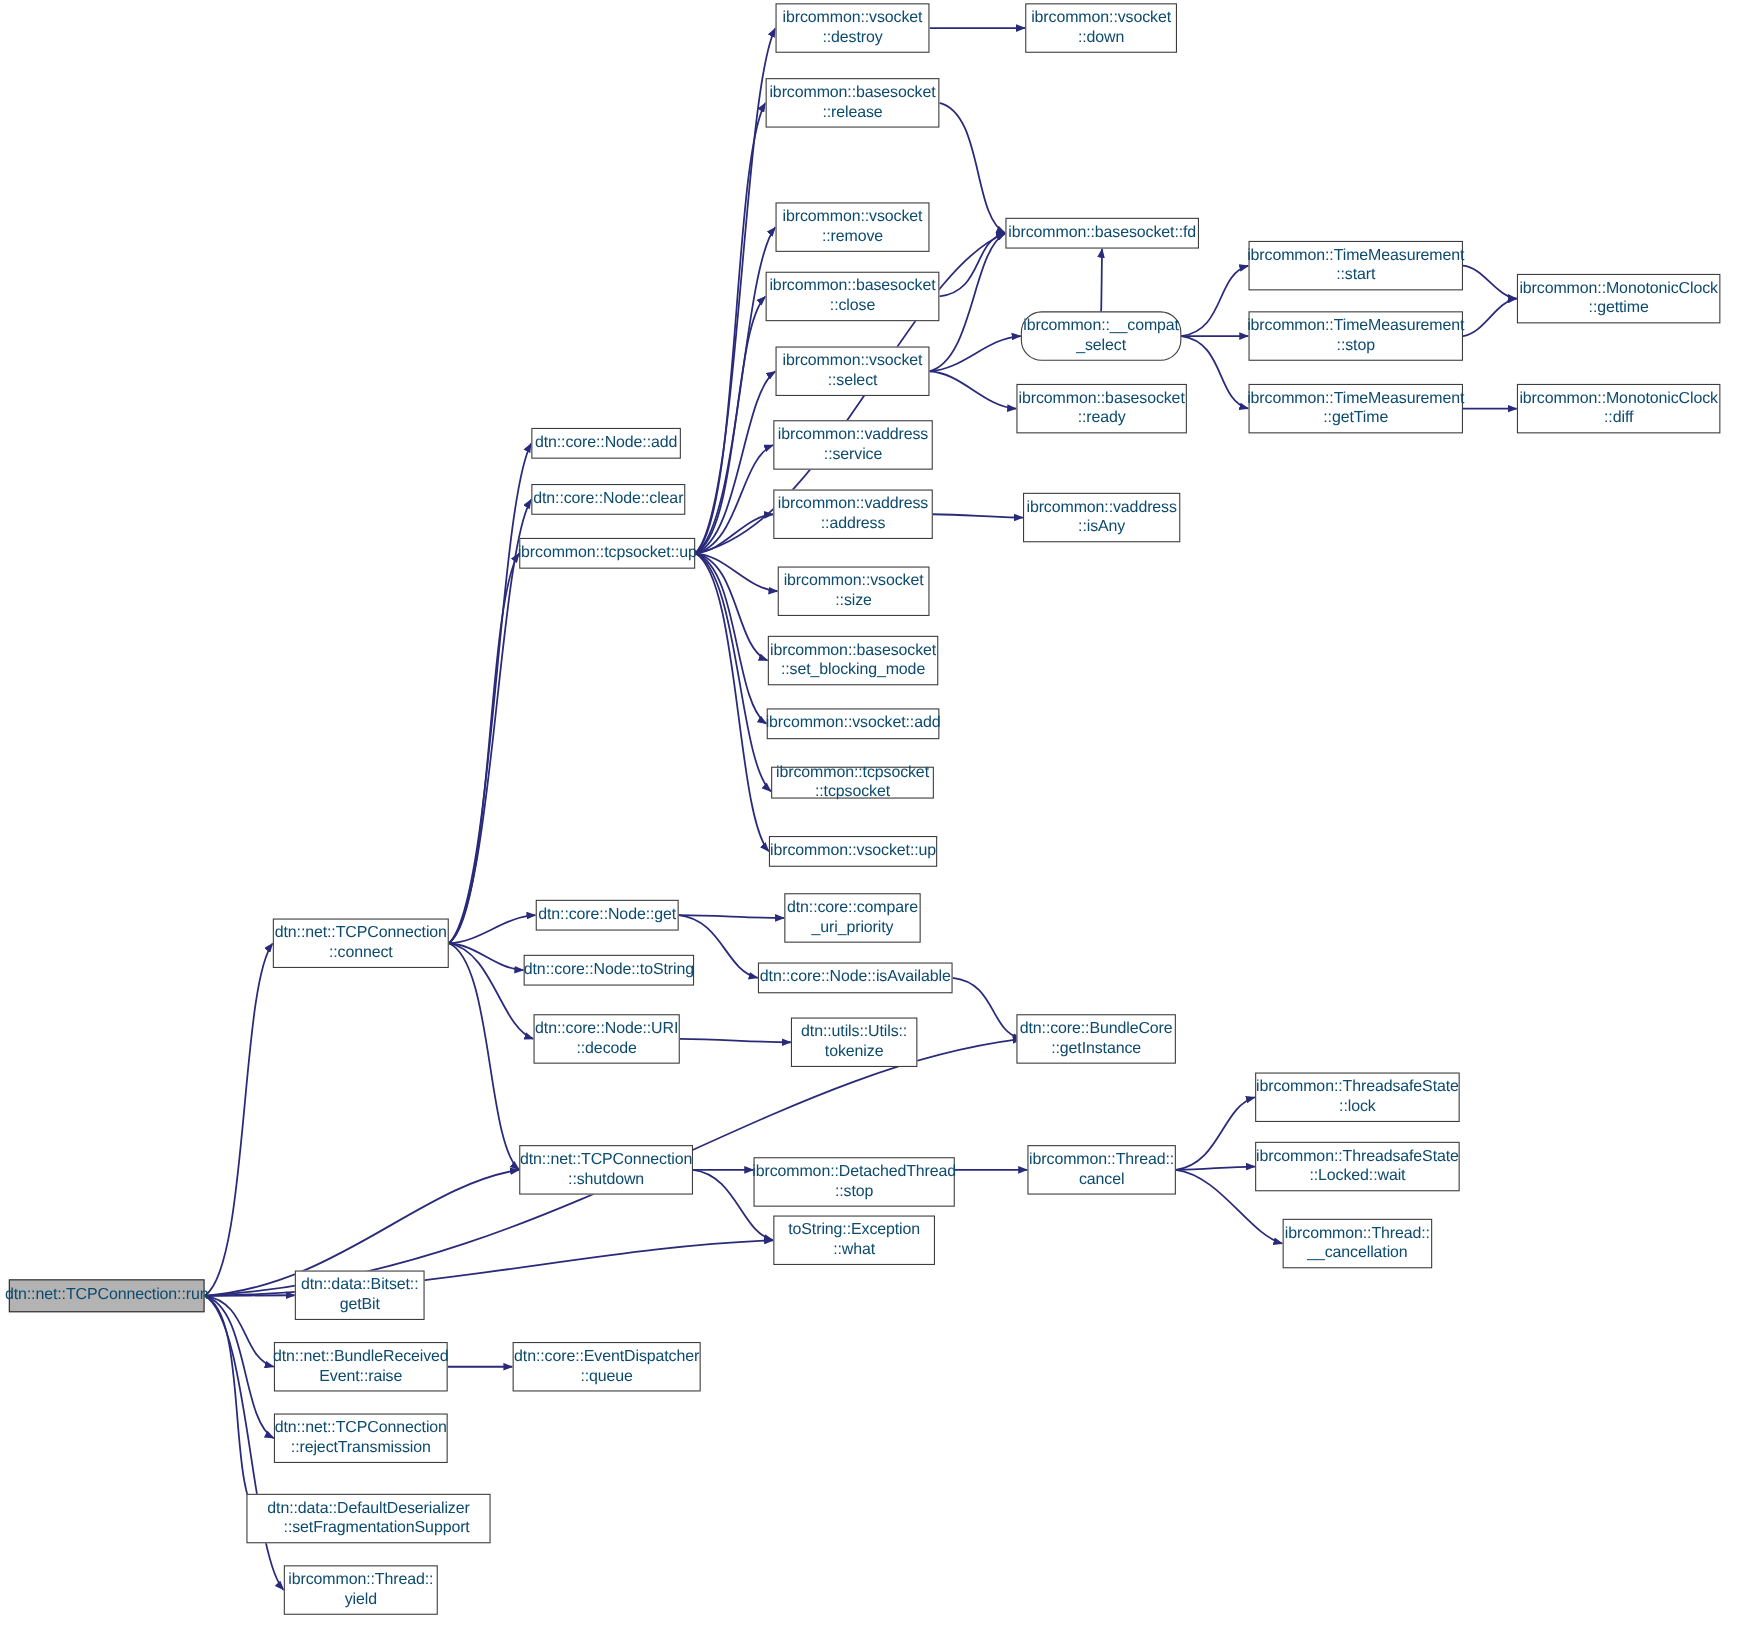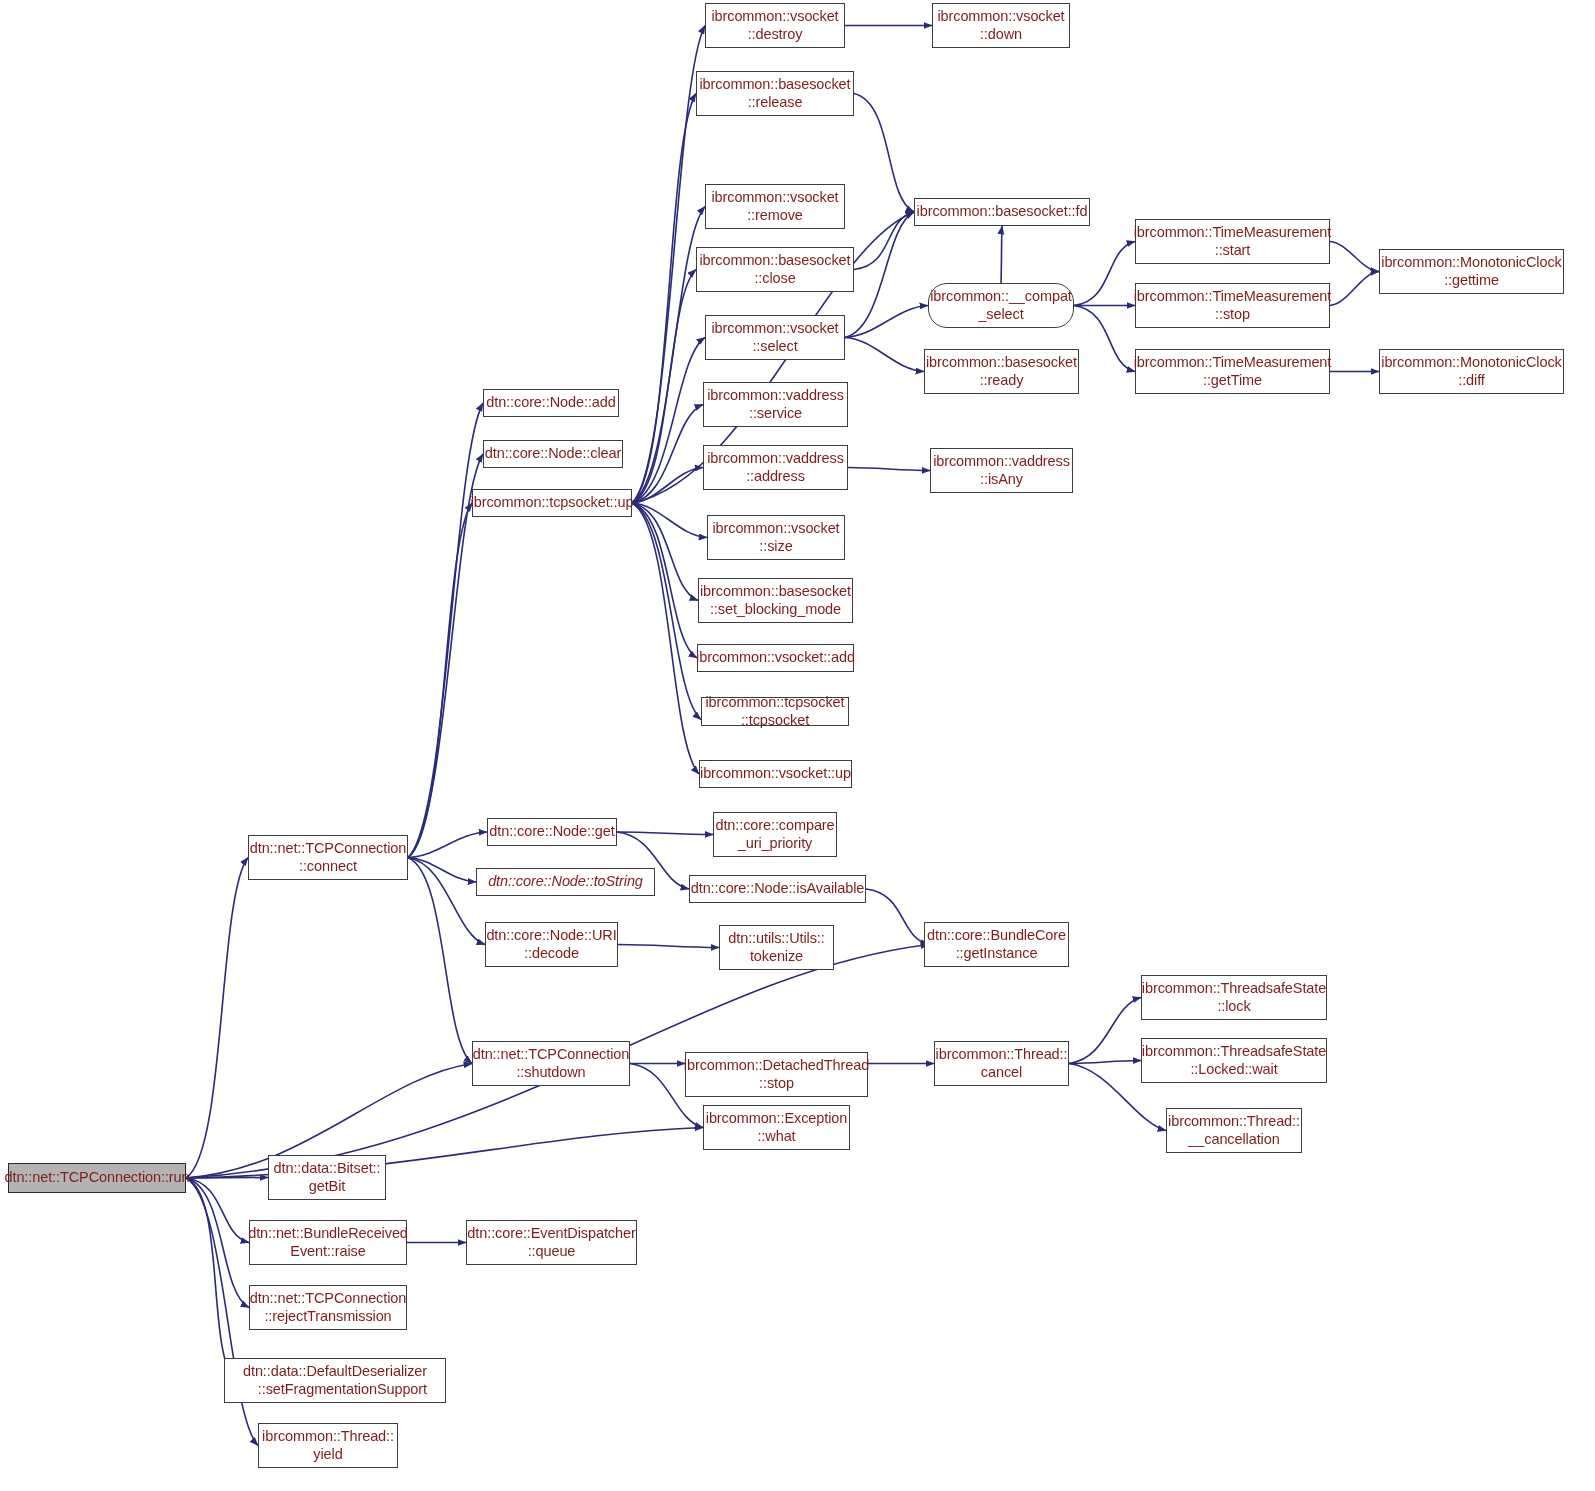--- a/index.html
+++ b/index.html
@@ -22,21 +22,21 @@
     top: 0;
     width: 1595px;
     height: 1491px;
     pointer-events: none;
   }
   .node {
     position: absolute;
     box-sizing: border-box;
     border: 1px solid #3d3d3d;
     background: #ffffff;
-    color: #7f1d1d;
+    color: #0c4a6e;
     font-size: 14.5px;
     line-height: 1.18;
     display: flex;
     align-items: center;
     justify-content: center;
     text-align: center;
     white-space: pre-line;
     letter-spacing: -0.1px;
     z-index: 2;
   }
@@ -123,21 +123,21 @@
       <div class="node" style="left: 249px; top: 1285px; width: 158px; height: 45px;">dtn::net::TCPConnection
 ::rejectTransmission</div>
       <div class="node" style="left: 224px; top: 1358px; width: 222px; height: 45px; text-align: right;">dtn::data::DefaultDeserializer
 ::setFragmentationSupport</div>
       <div class="node" style="left: 258px; top: 1423px; width: 140px; height: 45px;">ibrcommon::Thread::
 yield</div>
       <div class="node" style="left: 483px; top: 389px; width: 136px; height: 28px;">dtn::core::Node::add</div>
       <div class="node" style="left: 483px; top: 440px; width: 140px; height: 28px;">dtn::core::Node::clear</div>
       <div class="node" style="left: 472px; top: 489px; width: 160px; height: 28px;">ibrcommon::tcpsocket::up</div>
       <div class="node" style="left: 487px; top: 818px; width: 130px; height: 28px;">dtn::core::Node::get</div>
-      <div class="node" style="left: 476px; top: 868px; width: 179px; height: 28px; font-style: italic;">dtn::core::Node::toString</div>
+      <div class="node" style="left: 476px; top: 868px; width: 155px; height: 28px;">dtn::core::Node::toString</div>
       <div class="node" style="left: 485px; top: 922px; width: 133px; height: 45px;">dtn::core::Node::URI
 ::decode</div>
       <div class="node" style="left: 472px; top: 1041px; width: 158px; height: 45px;">dtn::net::TCPConnection
 ::shutdown</div>
       <div class="node" style="left: 705px; top: 3px; width: 140px; height: 45px;">ibrcommon::vsocket
 ::destroy</div>
       <div class="node" style="left: 696px; top: 71px; width: 158px; height: 45px;">ibrcommon::basesocket
 ::release</div>
       <div class="node" style="left: 705px; top: 184px; width: 140px; height: 45px;">ibrcommon::vsocket
 ::remove</div>
@@ -157,21 +157,21 @@
       <div class="node" style="left: 701px; top: 697px; width: 148px; height: 29px;">ibrcommon::tcpsocket
 ::tcpsocket</div>
       <div class="node" style="left: 699px; top: 760px; width: 153px; height: 28px;">ibrcommon::vsocket::up</div>
       <div class="node" style="left: 713px; top: 812px; width: 124px; height: 45px;">dtn::core::compare
 _uri_priority</div>
       <div class="node" style="left: 689px; top: 875px; width: 177px; height: 28px;">dtn::core::Node::isAvailable</div>
       <div class="node" style="left: 719px; top: 925px; width: 115px; height: 45px;">dtn::utils::Utils::
 tokenize</div>
       <div class="node" style="left: 685px; top: 1041px; width: 183px; height: 45px; margin-top: 11px;">ibrcommon::DetachedThread
 ::stop</div>
-      <div class="node" style="left: 703px; top: 1105px; width: 147px; height: 45px;">ibrcommon::Exception
+      <div class="node" style="left: 703px; top: 1105px; width: 147px; height: 45px;">toString::Exception
 ::what</div>
       <div class="node" style="left: 914px; top: 198px; width: 176px; height: 28px;">ibrcommon::basesocket::fd</div>
       <div class="node" style="left: 928px; top: 283px; width: 146px; height: 45px; border-radius: 19px;">ibrcommon::__compat
 _select</div>
       <div class="node" style="left: 924px; top: 349px; width: 155px; height: 45px;">ibrcommon::basesocket
 ::ready</div>
       <div class="node" style="left: 932px; top: 3px; width: 138px; height: 45px;">ibrcommon::vsocket
 ::down</div>
       <div class="node" style="left: 930px; top: 448px; width: 143px; height: 45px;">ibrcommon::vaddress
 ::isAny</div>

